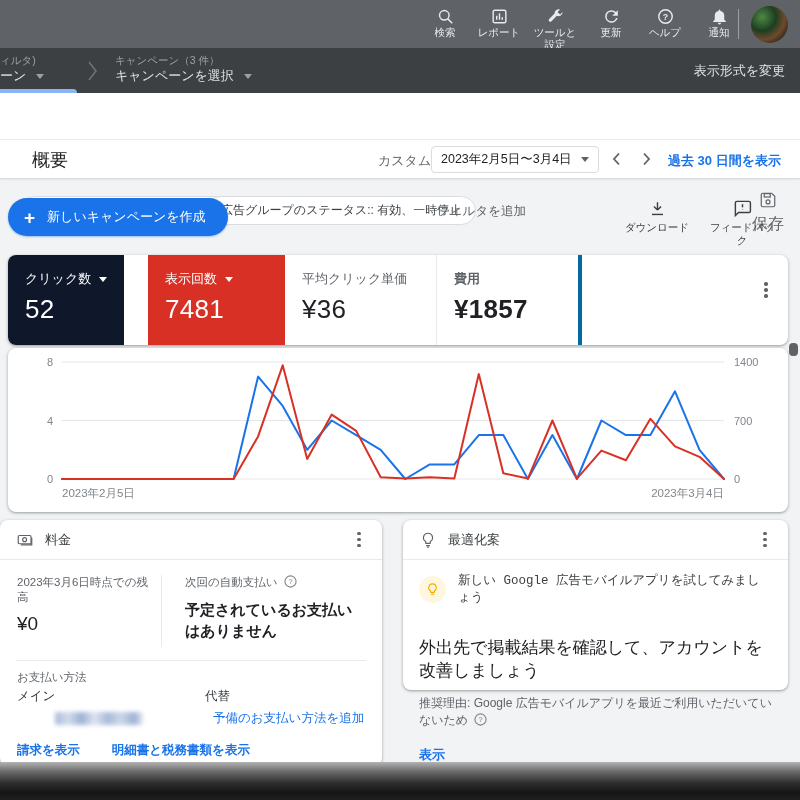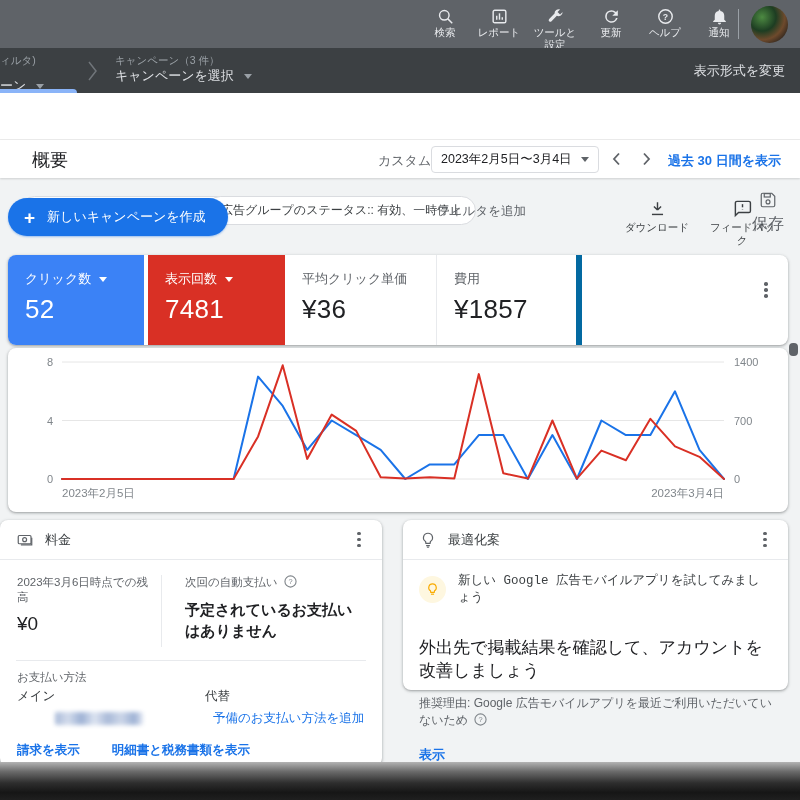--- a/index.html
+++ b/index.html
@@ -56,24 +56,24 @@
 
   
   .metrics { position:absolute; left:8px; top:255px; width:780px; height:90px; background:#fff; border-radius:8px; box-shadow:0 1px 2px rgba(60,64,67,.3),0 1px 3px 1px rgba(60,64,67,.15); }
   .mseg { position:absolute; top:0; height:90px; padding:15px 0 0 17px; cursor:pointer; }
   .mseg .lbl { font-size:13px; display:flex; align-items:center; }
   .mseg .val { font-size:26px; margin-top:6px; letter-spacing:.3px; }
   .mseg.sel .lbl, .mseg.sel .val { color:#fff; }
   .mseg .caret { border-top-color:#fff; margin-left:8px; }
   .mseg.plain .lbl { color:#5f6368; }
   .mseg.plain .val { color:#202124; }
-  .seg-blue { left:0; width:136px; background:#3b82f6; border-radius:8px 0 0 8px; }
+  .seg-blue { left:0; width:116px; background:#0f172a; border-radius:8px 0 0 8px; }
   .seg-red  { left:140px; width:137px; background:#d93025; }
   .seg-cpc  { left:277px; width:152px; border-right:1px solid #e8eaed; }
-  .seg-cost { left:429px; width:145px; border-right:6px solid #0369a1; }
+  .seg-cost { left:429px; width:145px; border-right:4px solid #0369a1;font-weight:bold; }
   .kebab { width:18px; height:18px; display:flex; flex-direction:column; align-items:center; justify-content:center; gap:2.5px; cursor:pointer; }
   .kebab i { width:3.5px; height:3.5px; border-radius:50%; background:#5f6368; }
   .metrics .kebab { position:absolute; right:13px; top:26px; }
 
   
   .chartcard { position:absolute; left:8px; top:348px; width:780px; height:164px; background:#fff; border-radius:8px; box-shadow:0 1px 2px rgba(60,64,67,.3),0 1px 3px 1px rgba(60,64,67,.15); }
   .chartcard svg { position:absolute; left:0; top:0; }
 
   
   .card { position:absolute; background:#fff; border-radius:8px; box-shadow:0 1px 2px rgba(60,64,67,.3),0 1px 3px 1px rgba(60,64,67,.15); }
@@ -165,21 +165,21 @@
             <path d="M12 22a2 2 0 0 0 2-2h-4a2 2 0 0 0 2 2zm6-6v-5a6 6 0 0 0-5-5.9V4a1 1 0 1 0-2 0v1.1A6 6 0 0 0 6 11v5l-2 2v1h16v-1l-2-2z"></path>
           </svg>
         <span class="lbl">通知</span>
       </div>
     </div>
     <div class="tb-sep"></div>
     <div class="avatar"></div>
   </header>
 
   <nav class="navbar">
-    <div class="crumb" style="left:0;gap:10px;">
+    <div class="crumb" style="left:0;">
       <span class="top">ィルタ)</span>
       <span class="bot">
           <span>ーン</span>
           <i class="caret"></i>
         </span>
     </div>
     <div class="crumb-chev">
       <svg viewBox="0 0 16 26">
           <polyline points="5,4 12,13 5,22"></polyline>
         </svg>

